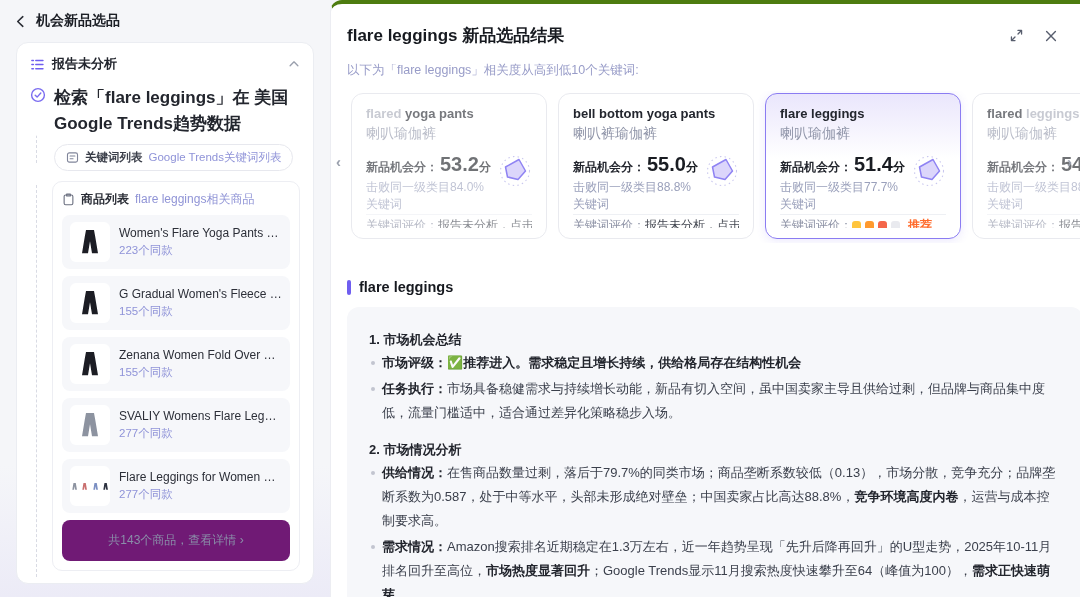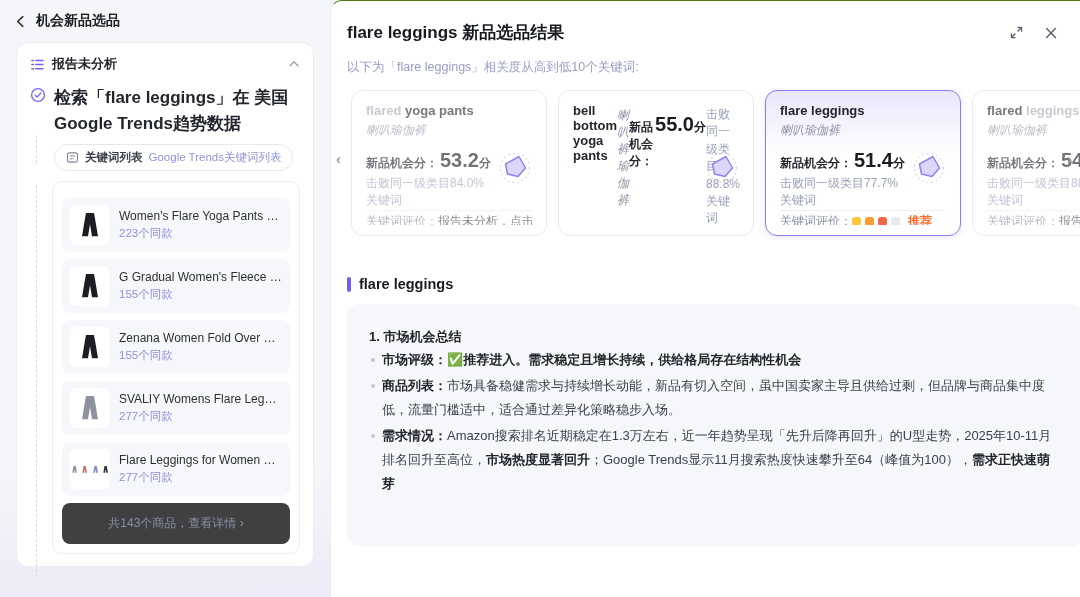--- a/index.html
+++ b/index.html
@@ -41,26 +41,26 @@
   .pl-sub { color:#9094d6; }
   .p-row { display:flex; gap:9px; align-items:center; background:#f6f7fa; border-radius:8px;
     padding:7px 8px; margin-top:7px; }
   .p-thumb { width:40px; height:40px; background:#fff; border-radius:6px; flex:none;
     display:flex; align-items:center; justify-content:center; overflow:hidden; }
   .p-thumb.multi { gap:1px; }
   .p-info { min-width:0; }
   .p-title { font-size:12px; color:#2c2f38; white-space:nowrap; overflow:hidden;
     text-overflow:ellipsis; max-width:210px; }
   .p-count { font-size:11.5px; color:#8f93d8; margin-top:3px; }
-  .pl-footer { margin-top:7px; background:#404040; border-radius:8px; text-align:center;
+  .pl-footer { margin-top:7px; background:#701a75; border-radius:8px; text-align:center;
     padding:12px 0; font-size:12px; color:#8a8fa9; cursor:pointer; }
 
   
   .main { position:absolute; left:330px; top:0; right:0; bottom:0; background:#fff;
-    border-radius:12px 0 0 0; border-left:1px solid #ecedf2; border-top:1px solid #4d7c0f;
+    border-radius:12px 0 0 0; border-left:1px solid #ecedf2; border-top:4px solid #4d7c0f;
     overflow:hidden; }
   .main-head { display:flex; align-items:center; padding:20px 22px 0 16px; }
   .main-title { font-size:17px; font-weight:bold; color:#16191f; flex:1; }
   .win-btn { margin-left:20px; cursor:pointer; }
   .subtitle { margin:15px 16px 0; font-size:12.5px; color:#989cc8; }
 
   .carousel { position:relative; margin-top:12px; height:152px; overflow:hidden; }
   .cards { position:absolute; left:20px; top:2px; display:flex; gap:11px; }
   .nav-chevron { position:absolute; top:62px; color:#9aa0ad; font-size:15px; cursor:pointer;
     z-index:3; font-weight:bold; }
@@ -69,21 +69,21 @@
 
   .kw-card { width:196px; height:146px; border:1px solid #e9eaef; border-radius:12px;
     padding:12px 14px 10px; background:#fff; display:flex; flex-direction:column;
     flex:none; position:relative; }
   .kw-card.selected { border:1.5px solid #8b7cf2;
     background:linear-gradient(180deg,#eae6fc 0%,#ffffff 45%);
     box-shadow:0 2px 10px rgba(120,100,240,.14); }
   .kw-card.faded .kw-inner { opacity:.62; }
   .kw-title { font-size:13px; font-weight:bold; color:#23262e; }
   .kw-title .muted { color:#a7abb8; }
-  .kw-sub { font-size:12px; color:#8f94a8; margin-top:4px;font-style:italic; }
+  .kw-sub { font-size:14px; color:#8f94a8; margin-top:4px; }
   .kw-score-row { margin-top:10px; display:flex; align-items:baseline; }
   .kw-score-label { font-size:12px; font-weight:bold; color:#23262e; }
   .kw-score-num { font-size:20px; font-weight:bold; color:#191c22; margin-left:2px; }
   .kw-score-unit { font-size:12px; font-weight:bold; color:#191c22; }
   .kw-beat { font-size:12px; color:#9aa0bb; line-height:1.45; width:122px; margin-top:3px; }
   .kw-radar { position:absolute; right:12px; top:58px; }
   .kw-divider { border-top:1px solid #eef0f4; margin-top:auto; }
   .kw-eval { padding-top:8px; font-size:12px; white-space:nowrap; overflow:hidden;
     display:flex; align-items:center; }
   .kw-eval-label { color:#8d92a5; }
@@ -152,20 +152,30 @@
             <rect x="1.6" y="2" width="10.8" height="10" rx="2"></rect>
             <path d="M4.4 5.4 h5.2 M4.4 8.4 h3.2"></path>
           </svg>
       </span>
       <span class="artifact-label">关键词列表</span>
       <span class="artifact-value">Google Trends关键词列表</span>
     </div>
 
 
     <div class="product-card">
+      <div class="pl-head">
+        <span>
+          <svg width="13" height="13" viewBox="0 0 14 14" fill="none" stroke="#6b7080" stroke-width="1.2" stroke-linejoin="round">
+              <rect x="2.3" y="2.2" width="9.4" height="10.4" rx="1.6"></rect>
+              <path d="M5 1.2 h4 v2 h-4 z"></path>
+            </svg>
+        </span>
+        <span class="pl-label">商品列表</span>
+        <span class="pl-sub">flare leggings相关商品</span>
+      </div>
       <div id="product-rows">
           <div class="p-row">
             <div class="p-thumb">
               <svg width="32" height="32" viewBox="0 0 40 40">
                 <path d="M15 5 h10 l1.5 8 l3.5 21 h-7.5 l-2.5 -15 l-2.5 15 h-7.5 l3.5 -21 z" fill="#1c1d24"></path>
               </svg>
             </div>
             <div class="p-info">
               <div class="p-title">Women's Flare Yoga Pants with Poc...</div>
               <div class="p-count">223个同款</div>
@@ -271,21 +281,21 @@
             </div>
           </div>
           <div class="kw-radar">
             <svg width="38" height="38" viewBox="0 0 38 38">
               <circle cx="19" cy="19" r="14.5" fill="none" stroke="#c9c7ee" stroke-width="1.1" stroke-dasharray="1.5 3.2"></circle>
               <path d="M9.5 15 L23 7.5 L29.5 19 L22 27.5 L11.5 25 Z" fill="#dcd6fb" stroke="#8f83f3" stroke-width="1.5" stroke-linejoin="round"></path>
             </svg>
           </div>
         </div>
         <div class="kw-card">
-          <div class="kw-inner" style="display: flex; flex-direction: row; height: 100%;">
+          <div class="kw-inner" style="display: flex; flex-direction: column; height: 100%;">
             <div class="kw-title"><span>bell bottom yoga pants</span></div>
             <div class="kw-sub">喇叭裤瑜伽裤</div>
             <div class="kw-score-row">
               <span class="kw-score-label">新品机会分：</span>
               <span class="kw-score-num">55.0</span>
               <span class="kw-score-unit">分</span>
             </div>
             <div class="kw-beat">击败同一级类目88.8%关键词</div>
             <div class="kw-divider"></div>
             <div class="kw-eval">
@@ -349,19 +359,21 @@
 
   <div class="section-head">
     <span class="bar"></span>
     <span class="section-title">flare leggings</span>
   </div>
 
   <div class="analysis" id="analysis-card">
       <div class="group">
         <div class="group-title">1. 市场机会总结</div>
         <div class="bullet"><b>市场评级：</b><b>✅推荐进入。需求稳定且增长持续，供给格局存在结构性机会</b></div>
-        <div class="bullet"><b>商品列表：</b><span>市场具备稳健需求与持续增长动能，新品有切入空间，虽中国卖家主导且供给过剩，但品牌与商品集中度低，流量门槛适中，适合通过差异化策略稳步入场。</span></div>
+        <div class="bullet"><b>任务执行：</b><span>市场具备稳健需求与持续增长动能，新品有切入空间，虽中国卖家主导且供给过剩，但品牌与商品集中度低，流量门槛适中，适合通过差异化策略稳步入场。</span></div>
       </div>
       <div class="group">
+        <div class="group-title">2. 市场情况分析</div>
+        <div class="bullet"><b>供给情况：</b><span>在售商品数量过剩，落后于79.7%的同类市场；商品垄断系数较低（0.13），市场分散，竞争充分；品牌垄断系数为0.587，处于中等水平，头部未形成绝对壁垒；中国卖家占比高达88.8%，</span><b>竞争环境高度内卷</b><span>，运营与成本控制要求高。</span></div>
         <div class="bullet"><b>需求情况：</b><span>Amazon搜索排名近期稳定在1.3万左右，近一年趋势呈现「先升后降再回升」的U型走势，2025年10-11月排名回升至高位，</span><b>市场热度显著回升</b><span>；Google Trends显示11月搜索热度快速攀升至64（峰值为100），</span><b>需求正快速萌芽</b></div>
       </div>
     </div>
 </main>
 
 </body></html>

